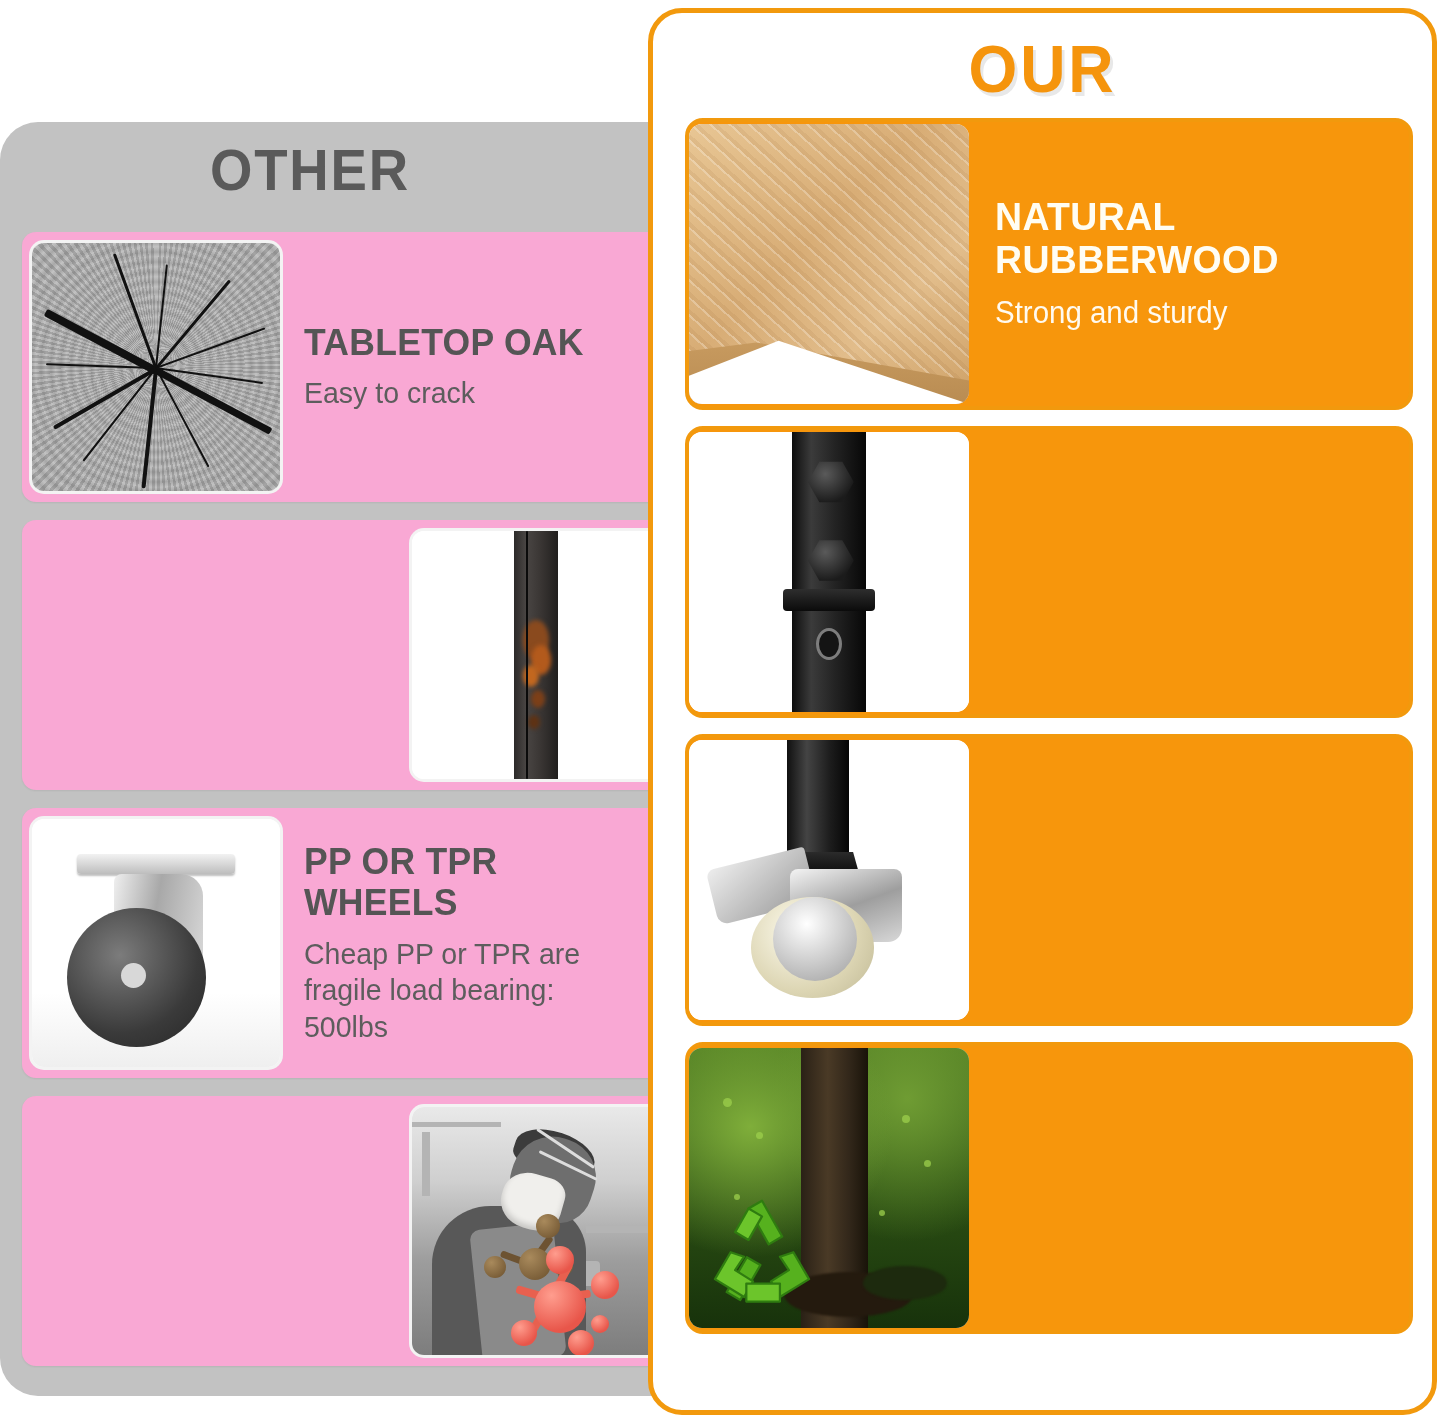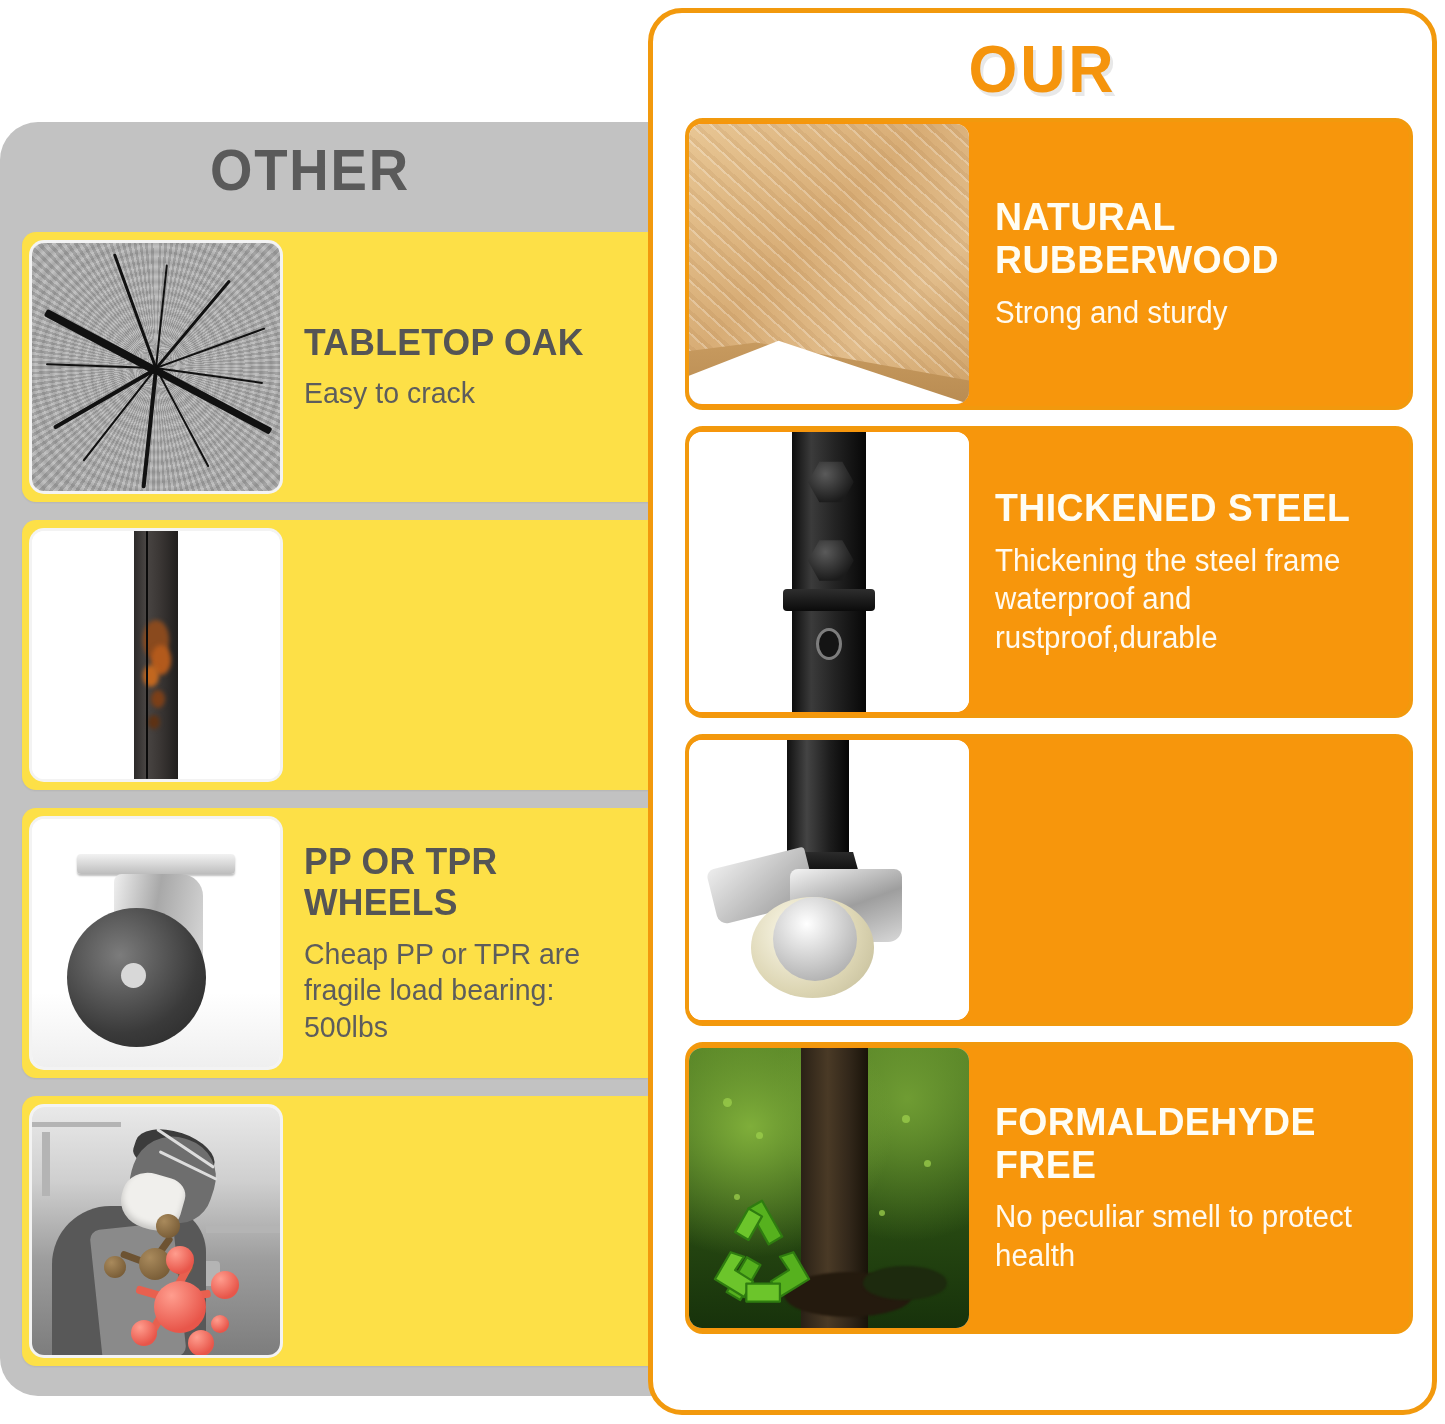--- a/index.html
+++ b/index.html
@@ -17,24 +17,24 @@
     position:absolute;left:0;top:14px;width:620px;
     text-align:center;
     font-size:58px;font-weight:700;letter-spacing:2px;
     color:#5a5a5a;
     font-family:"Liberation Sans Narrow","Liberation Sans",sans-serif;
     transform:scaleX(.94);
   }
   .other-rows{position:absolute;left:22px;top:110px;width:638px;}
   .other-row{
     position:relative;width:638px;height:270px;margin-bottom:18px;
-    background:#fde047;
+    background:#f9a8d4;
     border-radius:14px 0 0 14px;
     box-shadow:0 1px 2px rgba(0,0,0,.07);
-    display:flex;align-items:center;
+    display:flex;align-items:center;justify-content:flex-end;
   }
   .other-thumb{
     width:248px;height:248px;margin-left:10px;flex:0 0 auto;
     background:#ffffff;border-radius:12px;overflow:hidden;position:relative;
     box-shadow:0 0 0 3px #f3f3f3;
   }
   .other-txt{flex:1 1 auto;padding-left:24px;padding-right:10px;}
   .other-h{
     font-size:37px;font-weight:700;color:#555555;line-height:1.12;
     font-family:"Liberation Sans Narrow","Liberation Sans",sans-serif;
@@ -316,24 +316,20 @@
     </div>
 
     <div class="our-row">
       <div class="our-thumb">
         <div class="fill" style="background:#fff"></div>
         <div class="post"></div>
         <div class="knob" style="top:10%"></div>
         <div class="knob" style="top:38%"></div>
         <div class="collar" style="top:56%"></div>
         <div class="phole" style="top:70%"></div>
-      </div>
-      <div class="our-txt">
-        <div class="our-h">THICKENED STEEL</div>
-        <div class="our-p"><span>Thickening the steel frame waterproof and rustproof,durable</span><b></b></div>
       </div>
     </div>
 
     <div class="our-row">
       <div class="our-thumb">
         <div class="fill" style="background:#fff"></div>
         <div class="cpost"></div>
         <div class="cfoot"></div>
         <div class="clever"></div>
         <div class="cyoke"></div>
@@ -358,20 +354,16 @@
           <g fill="#56b11e" stroke="#2f7c10" stroke-width="2" stroke-linejoin="round">
             <path d="M50 6 L68 38 L56 45 L38 13 Z"></path>
             <path d="M38 13 L26 34 L38 41 L50 20 Z" fill="#6cc52b"></path>
             <path d="M94 66 L58 66 L58 52 L94 52 Z" transform="rotate(120 50 55)"></path>
             <path d="M22 52 L8 76 L34 92 L42 78 L26 68 L34 56 Z" fill="#6cc52b"></path>
             <path d="M78 52 L92 76 L66 92 L58 78 L74 68 L66 56 Z" fill="#56b11e"></path>
             <path d="M36 80 L66 80 L66 96 L36 96 Z" fill="#6cc52b"></path>
           </g>
         </svg>
       </div>
-      <div class="our-txt">
-        <div class="our-h">FORMALDEHYDE FREE</div>
-        <div class="our-p"><span>No peculiar smell to protect health</span><b></b></div>
-      </div>
     </div>
 
   </div>
 </div>
 
 </body></html>

